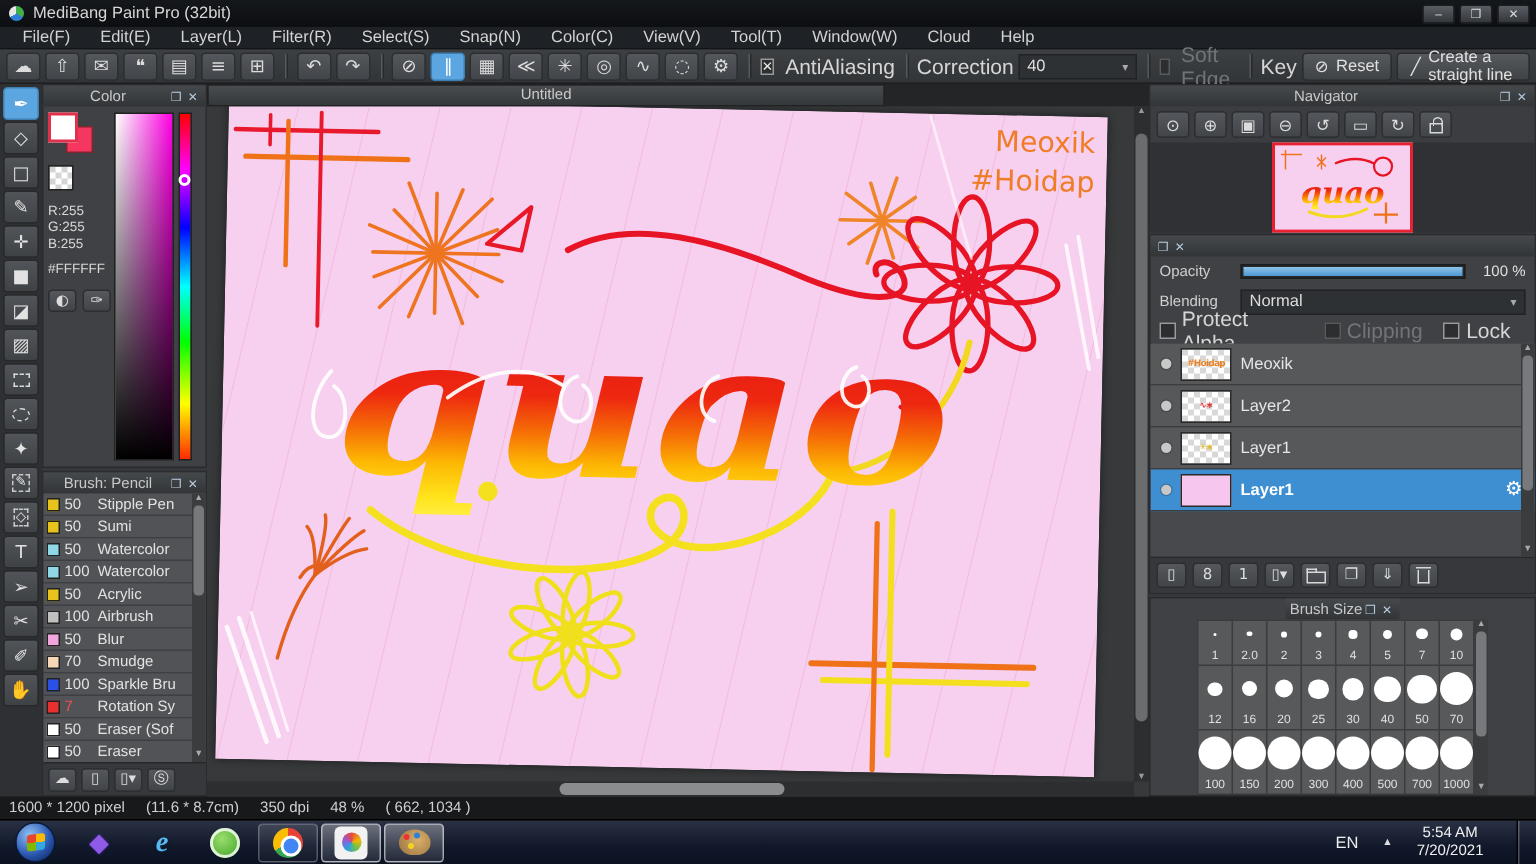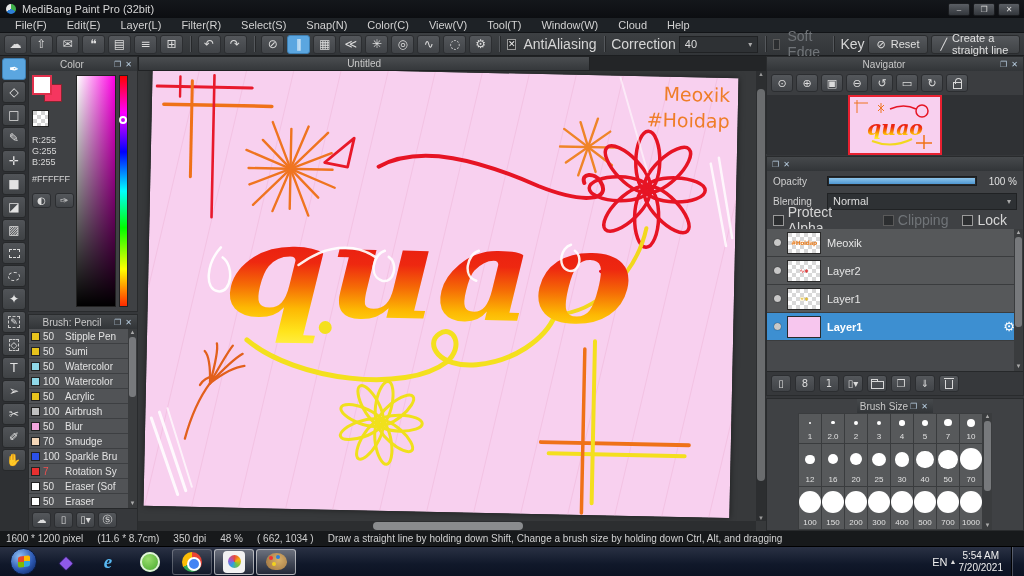--- a/index.html
+++ b/index.html
@@ -160,21 +160,21 @@
   .ic-ie { color:#58b8f2; font-size:19px; font-weight:bold; font-style:italic; font-family:"Liberation Serif",serif; text-shadow:0 1px 2px #123; }
   .ic-coc { width:20px; height:20px; border-radius:50%; background:radial-gradient(circle at 40% 35%, #9ade6e, #55b238 70%); box-shadow:inset 0 0 0 2px rgba(255,255,255,.8); }
   .ic-chrome { width:20px; height:20px; border-radius:50%; position:relative;
     background:conic-gradient(#ea4335 0 120deg, #34a853 0 240deg, #fbbc05 0 360deg); }
   .ic-chrome::after { content:""; position:absolute; left:5px; top:5px; width:10px; height:10px; border-radius:50%; background:#4285f4; border:2px solid #fff; }
   .ic-mb { width:22px; height:22px; border-radius:4px; background:#f2f2f2; display:flex; align-items:center; justify-content:center; }
   .ic-mb .ball { width:13px; height:13px; border-radius:50%; background:conic-gradient(#e84a3c, #f2b705, #6bc24a, #2e9de6, #9b59d0, #e84a3c); }
   .ic-palette { width:21px; height:17px; border-radius:50% 50% 45% 45%; background:radial-gradient(circle at 60% 40%, #d8b06a, #9a7040); position:relative; }
   .ic-palette::before { content:""; position:absolute; left:3px; top:3px; width:4px; height:4px; border-radius:50%; background:#e33;
     box-shadow:7px -1px 0 #2e7fd6, 3px 6px 0 #f2d21e; }
-  .tray { margin-left:auto; display:flex; align-items:center; gap:2px; padding-right:4px; }
+  .tray { margin-left:auto; display:flex; align-items:center; gap:16px; padding-right:4px; }
   .tray .lang { font-size:11px; color:#eee; }
   .tray .tarr { font-size:7px; color:#ddd; }
   .clock { text-align:center; font-size:10px; line-height:12px; color:#f0f0f0; }
   .showdesk { width:7px; height:30px; border-left:1px solid #000; box-shadow:inset 1px 0 0 rgba(255,255,255,.25); margin-left:6px; }
 </style>
 </head>
 <body>
 
 <div id="app">
 
@@ -939,21 +939,20 @@
       </div>
     </div>
   </div>
 
   <div class="statusbar">
     <span>1600 * 1200 pixel</span>
     <span>(11.6 * 8.7cm)</span>
     <span>350 dpi</span>
     <span>48 %</span>
     <span>( 662, 1034 )</span>
-    <span>Draw a straight line by holding down Shift, Change a brush size by holding down Ctrl, Alt, and dragging</span>
   </div>
 
   <div class="taskbar">
     <span class="orb">
         <span class="flag"></span>
       </span>
     <span class="tkbtn">
         <span class="ic-km">◆</span>
       </span>
     <span class="tkbtn">

